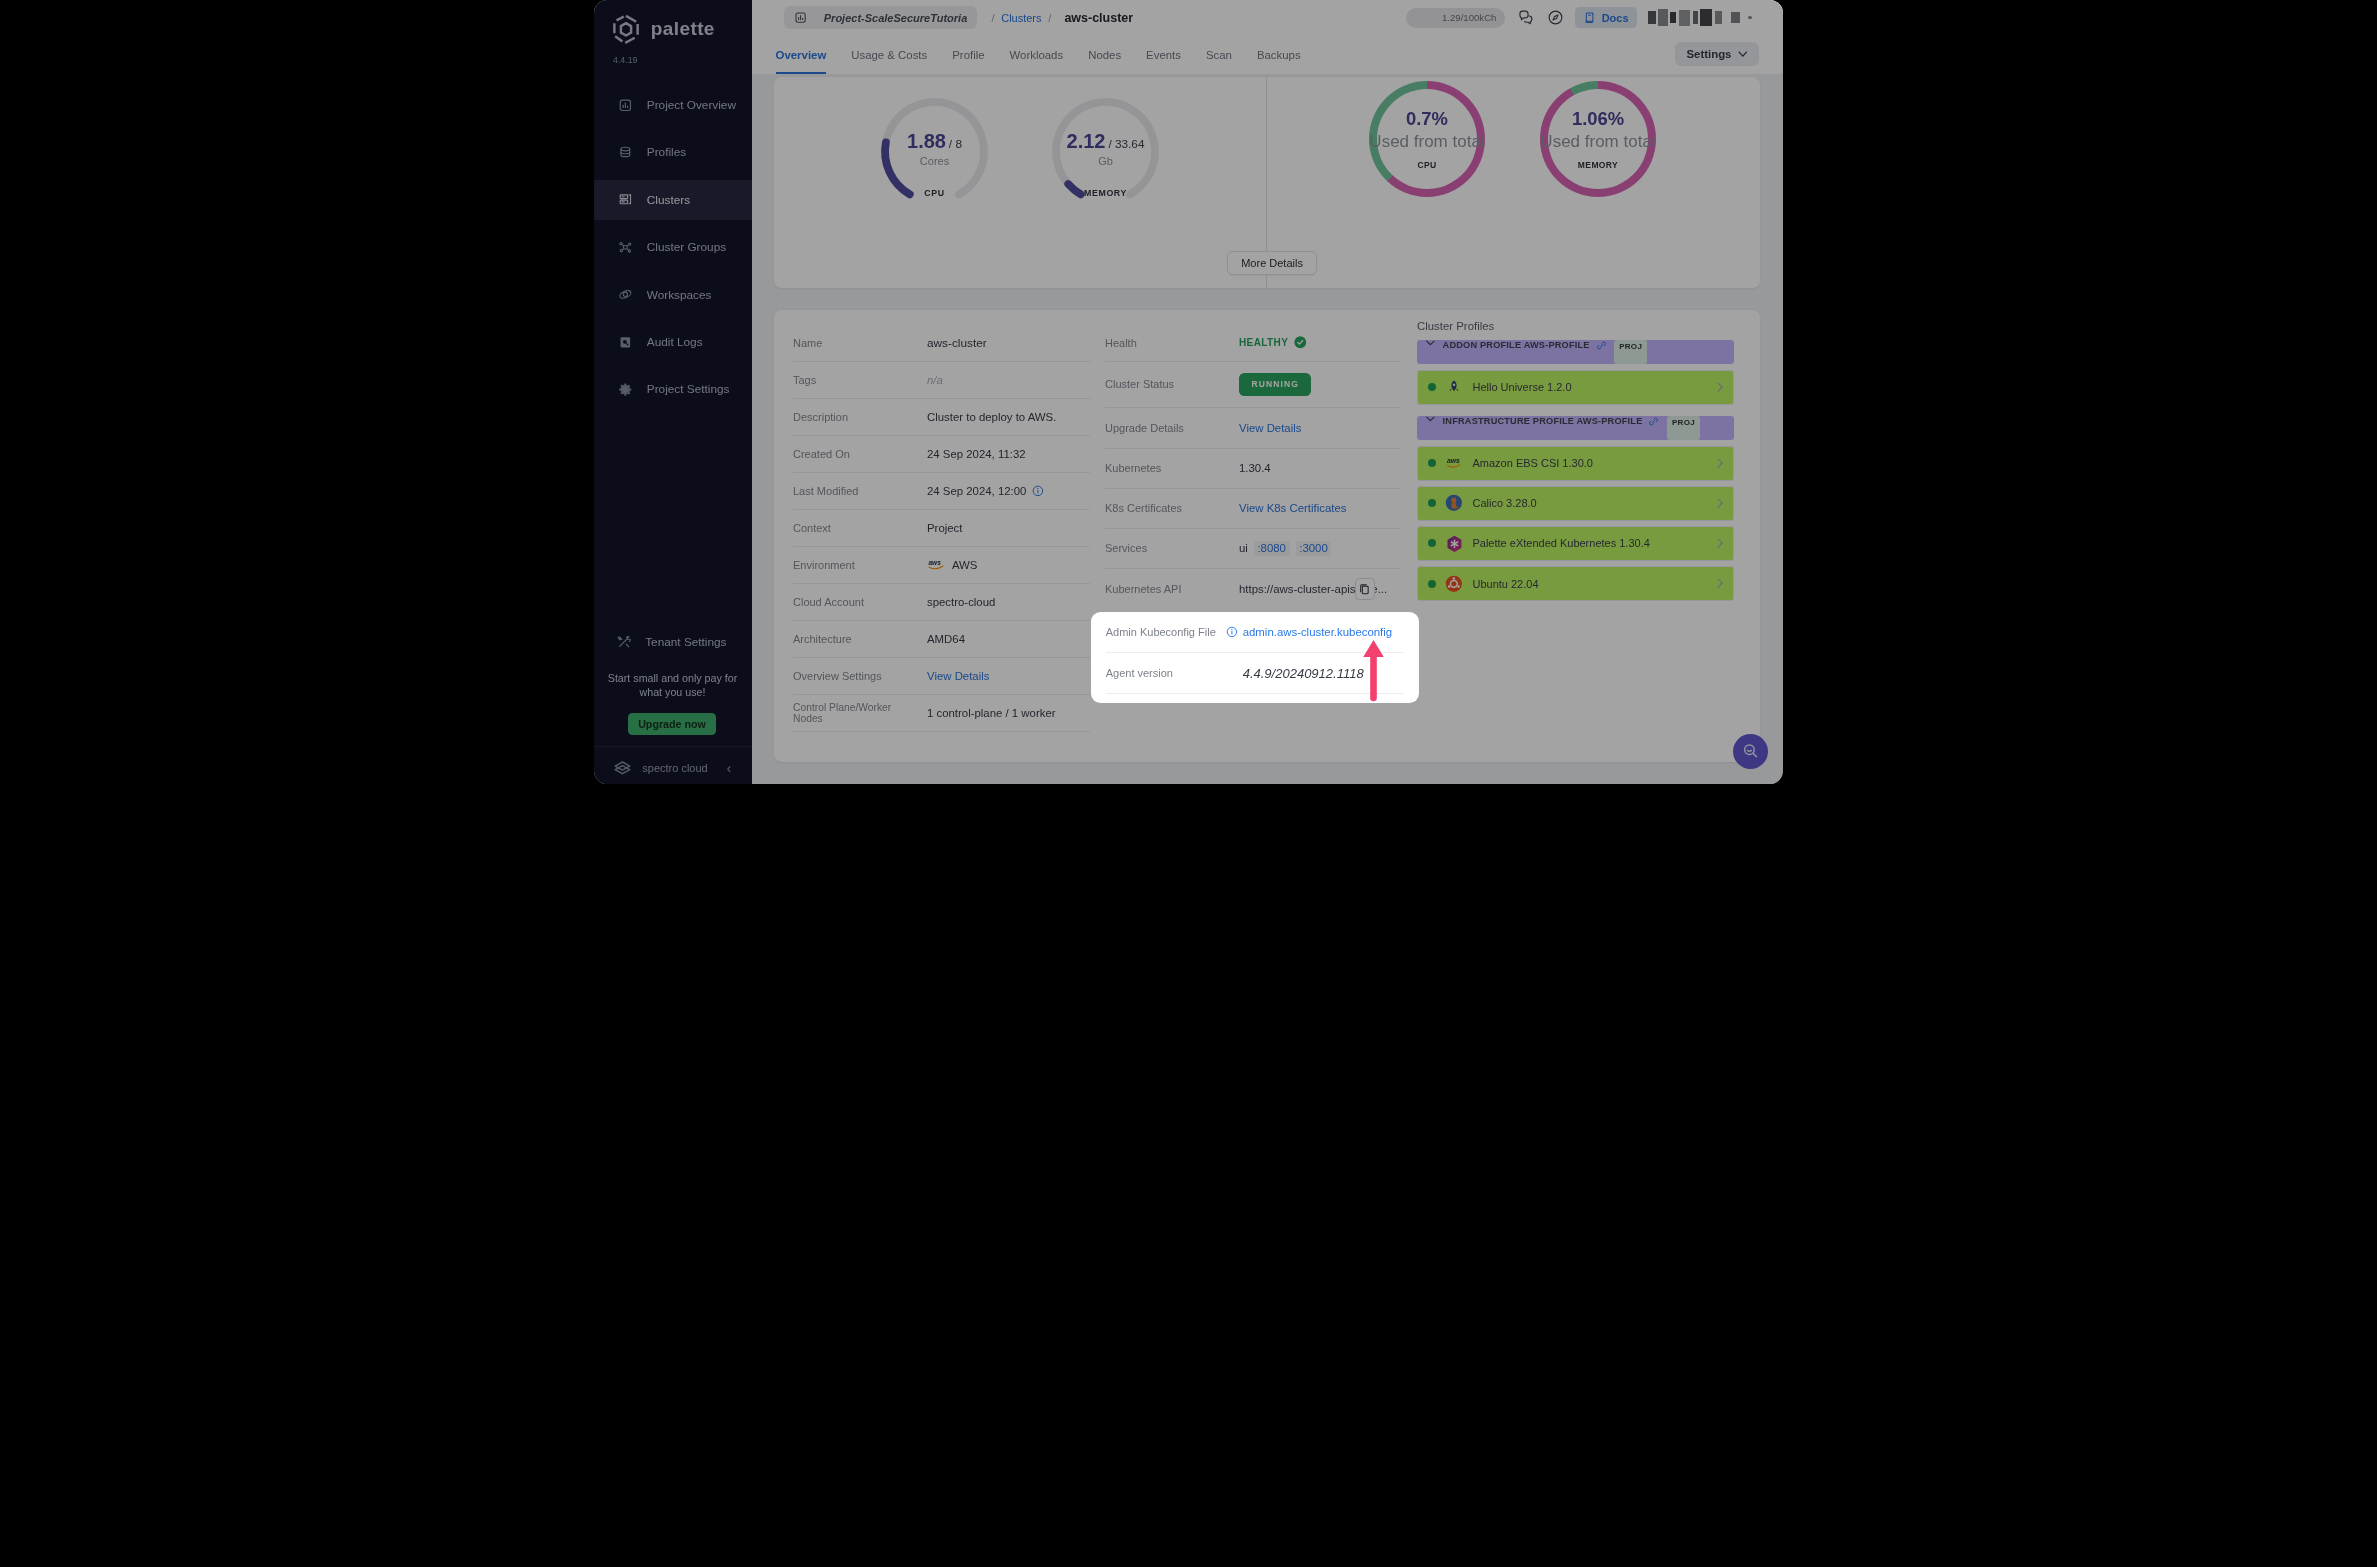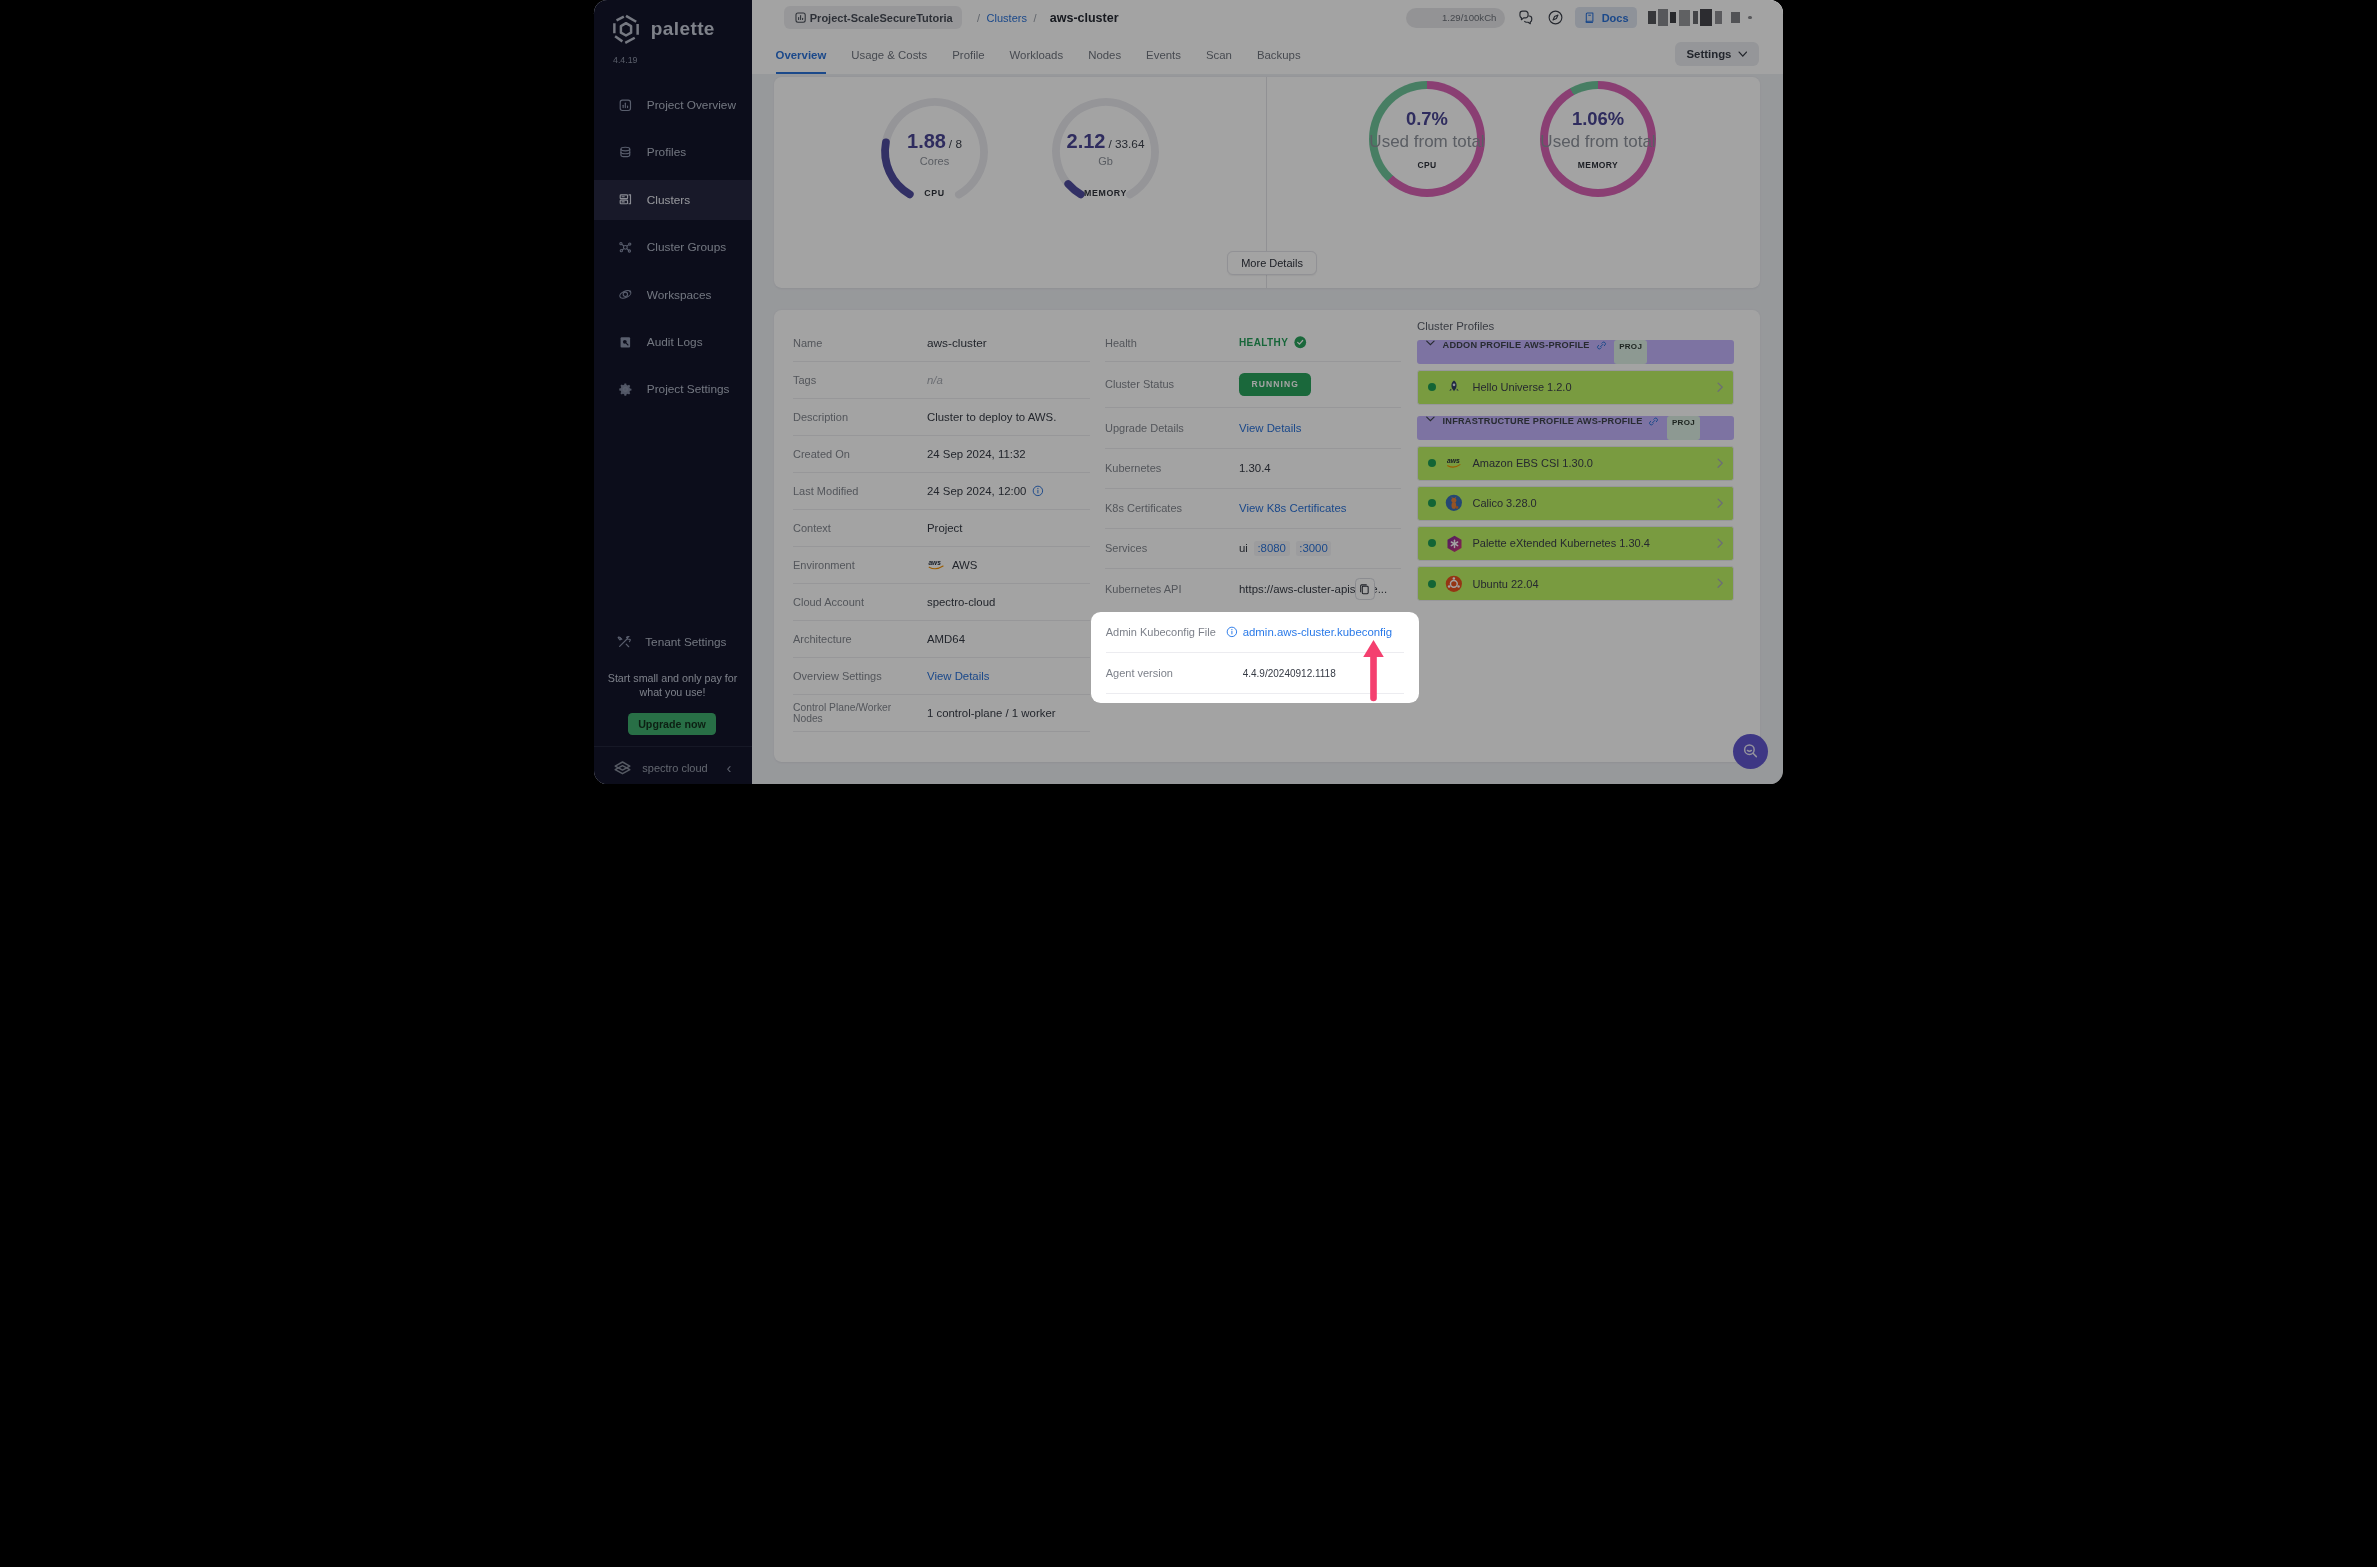--- a/index.html
+++ b/index.html
@@ -31,22 +31,22 @@
   .side-divider { position:absolute; top:124px; left:0; right:0; border-top:0.7px solid #23263c; }
   .side-footer { position:absolute; top:130px; left:0; right:0; height:32px; display:flex; align-items:center; }
   .brand-text { margin-left:10.3px; color:#9aa0ae; font-size:11px; }
   .collapse { margin-left:auto; margin-right:20.6px; color:#8d93a6; font-size:14.7px; cursor:pointer; }
   .spectro-logo { margin-left:19px; color:#878d9c; }
 
   
   .main { position:absolute; left:158px; right:0; top:0; bottom:0; }
   .appheader { position:absolute; left:0; right:0; top:0; height:74px; background:#fff; }
   .topbar { position:absolute; left:0; right:0; top:0; height:35px; display:flex; align-items:center; padding:0 31px 0 32px; }
-  .crumb-pill { display:flex; align-items:center; gap:3px; height:23px; background:#ededf0;
-                border-radius:5.9px; padding:0 9.6px; cursor:pointer; }
+  .crumb-pill { display:flex; align-items:center; gap:17px; height:23px; background:#ededf0;
+                border-radius:5.9px; padding:0 9.6px; cursor:pointer;font-style:italic; }
   .crumb-pill span { font-size:11px; font-weight:600; color:#474c56; }
   .crumb-sep { color:#9aa0aa; font-size:11px; margin:0 6.6px; }
   .crumb-sep.first { margin-left:14.7px; }
   .crumb-link { color:#2b72d8; font-size:11px; cursor:pointer; }
   .crumb-current { color:#262a33; font-size:12.5px; font-weight:bold; margin-left:6.6px; }
   .top-right { margin-left:auto; display:flex; align-items:center; gap:11.8px; }
   .credits-pill { background:#e7e7ea; border-radius:10.3px; height:20px; min-width:99px; display:flex;
                   align-items:center; justify-content:flex-end; padding:0 8.8px; color:#6b7078; font-size:9.6px; }
   .icon-btn { color:#3c414b; display:flex; cursor:pointer; }
   .docs-chip { display:flex; align-items:center; gap:5.2px; background:#dfe5f0; border-radius:4.4px;
@@ -140,21 +140,21 @@
   .group-gap { height:5.9px; }
 
   
   .dim-overlay { position:absolute; inset:0; background:rgba(0,0,0,.36); z-index:50; pointer-events:none; }
   .spotlight-box { position:absolute; left:497px; top:612px; width:328px; height:91px; background:#fff;
                    border-radius:9.6px; z-index:60; padding:0 14.7px; }
   .sp-row { display:flex; align-items:center; height:40px; }
   .sp-row + .sp-divider { }
   .sp-divider { border-top:0.7px solid #ececf0; }
   .sp-label { flex:0 0 137px; font-size:11px; color:#7d818a; display:flex; gap:10px; }
-  .sp-value { font-size:10px; color:#363b45; }
+  .sp-value { font-size:13px; color:#363b45;font-style:italic; }
   .sp-link { color:#2979e8; font-size:11.4px; cursor:pointer; }
   .arrow-wrap { position:absolute; left:767px; top:640px; z-index:70; }
 
   
   .beacon { position:absolute; left:1139px; top:734px; width:35px; height:35px; border-radius:50%;
             background:#6157cf; border:none; display:flex; align-items:center; justify-content:center;
             cursor:pointer; z-index:10; }
 
   svg { display:block; }
 </style>

